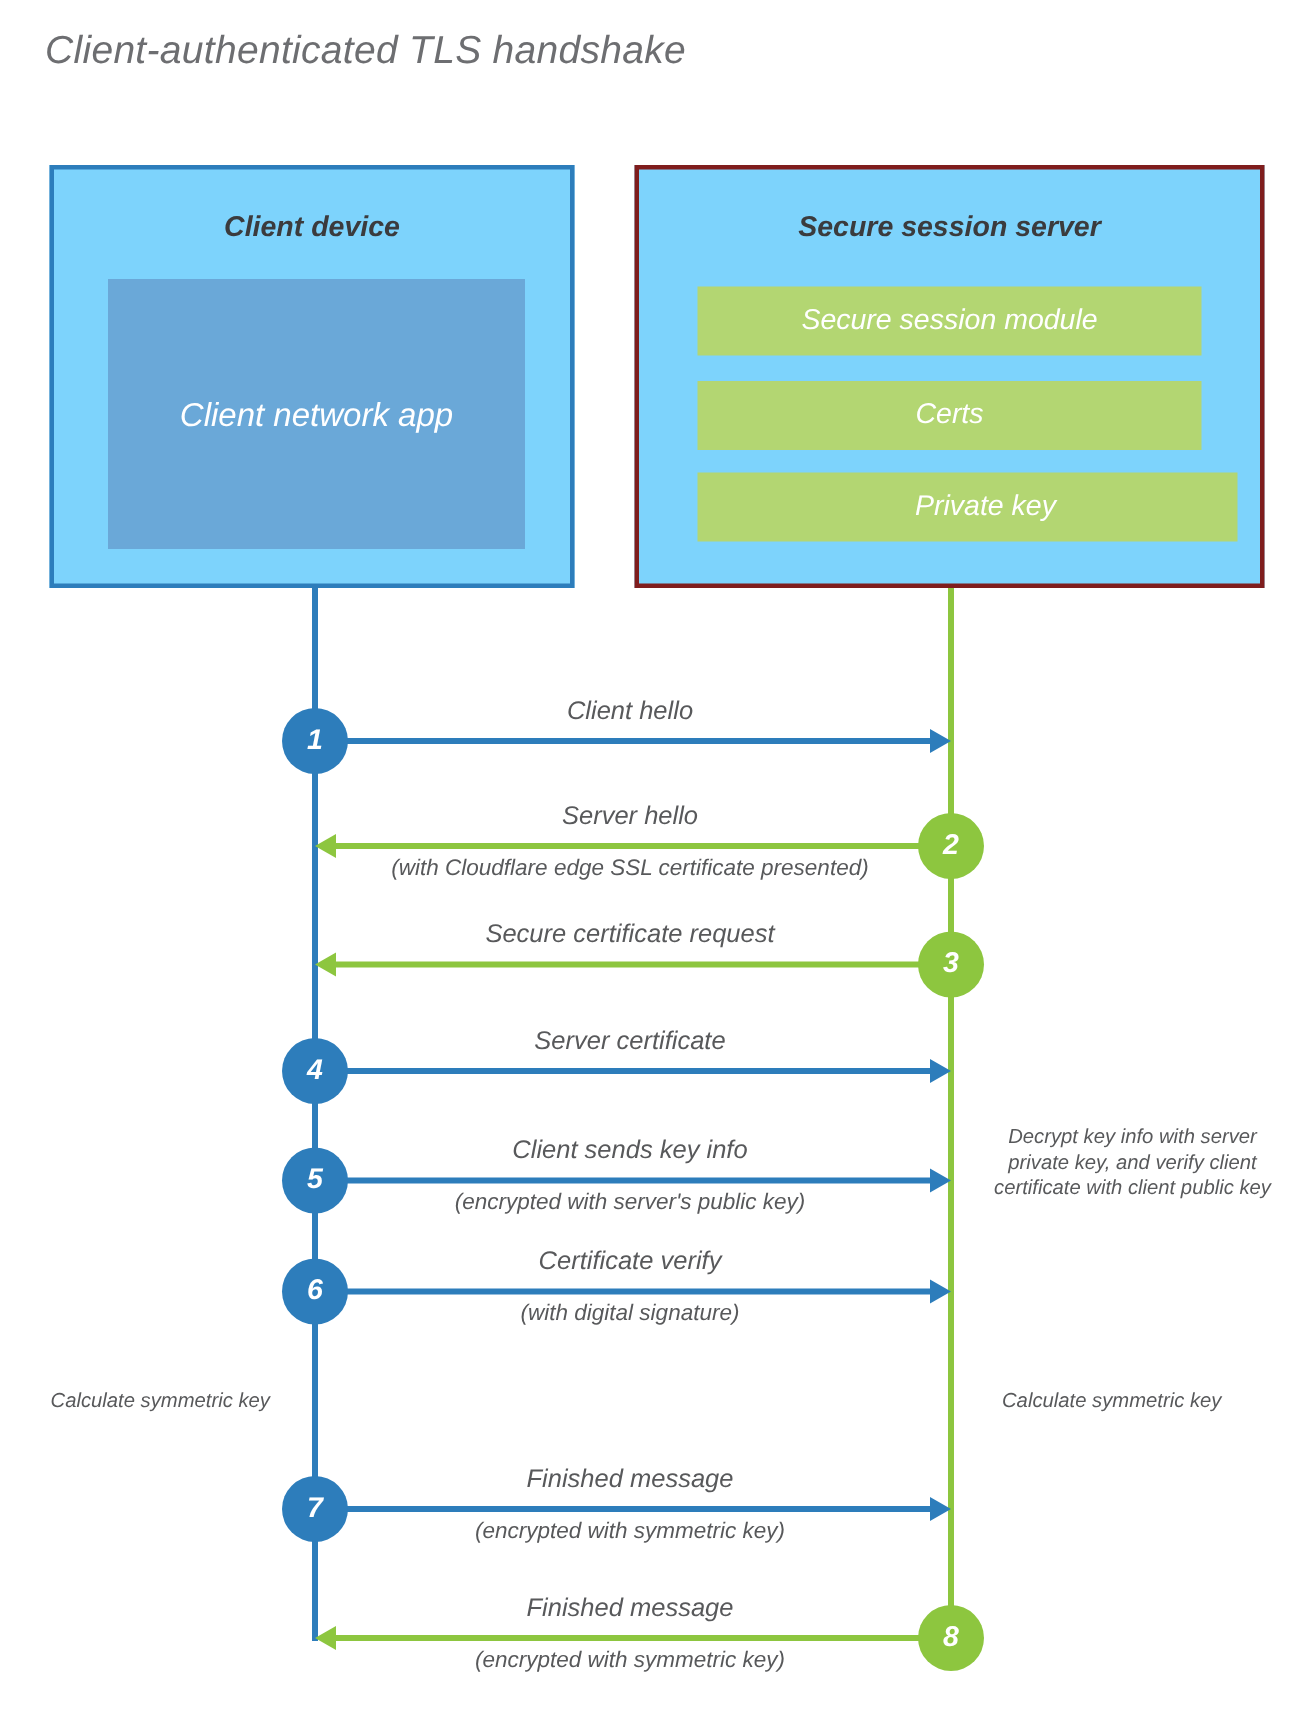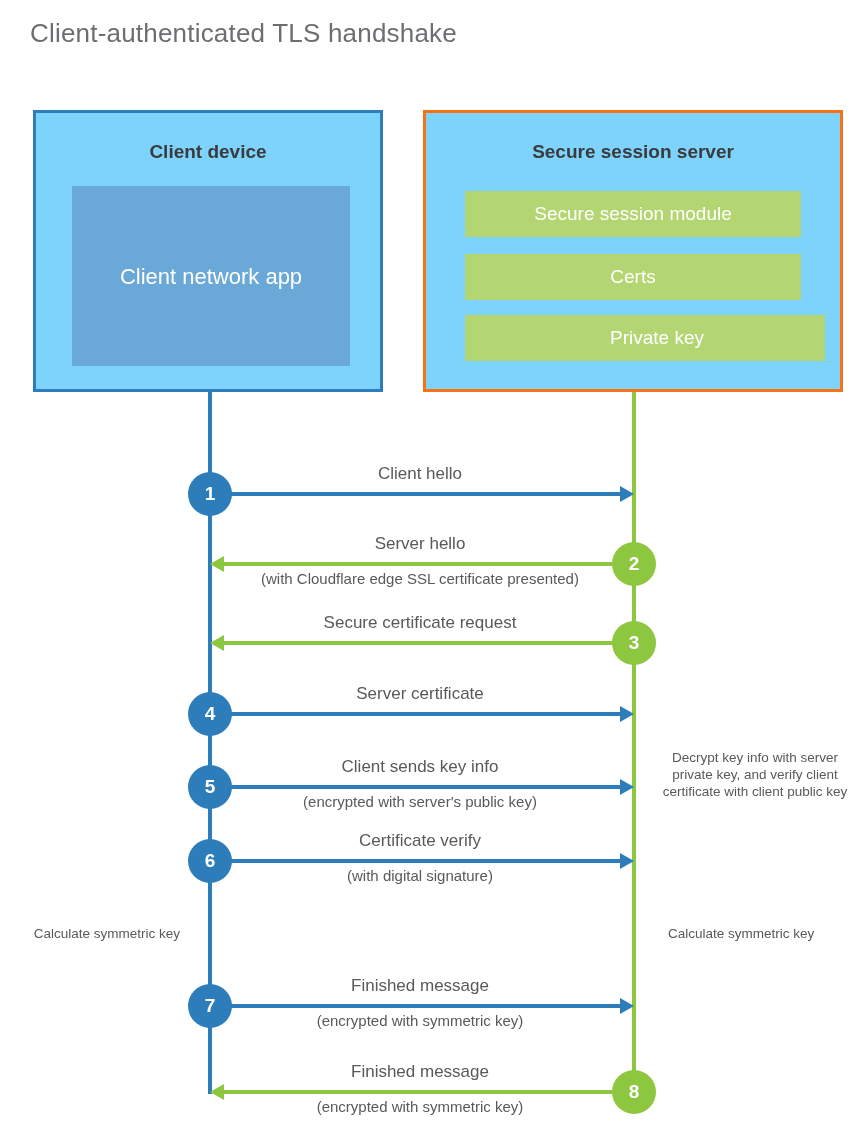--- a/index.html
+++ b/index.html
@@ -14,20 +14,21 @@
     font-family: "Liberation Sans", sans-serif;
     color: #58595b;
     overflow: hidden;
   }
 
   #diagram {
     position: absolute;
     left: 0; top: 0;
     width: 865px;
     height: 1012px;
+    font-style: italic;
   }
 
   .page-title {
     position: absolute;
     left: 30px;
     top: 18px;
     font-size: 26px;
     font-weight: 400;
     color: #6d6e71;
     letter-spacing: 0.2px;
@@ -45,21 +46,21 @@
     top: 110px;
     width: 350px;
     height: 282px;
     border: 3px solid #2d7dbb;
   }
   .actor-box.server {
     left: 423px;
     top: 110px;
     width: 420px;
     height: 282px;
-    border: 3px solid #f97316;
+    border: 3px solid #7f1d1d;
   }
   .actor-title {
     position: absolute;
     left: 0;
     right: 0;
     top: 28px;
     text-align: center;
     font-size: 19px;
     font-weight: bold;
     color: #3b3b3d;

